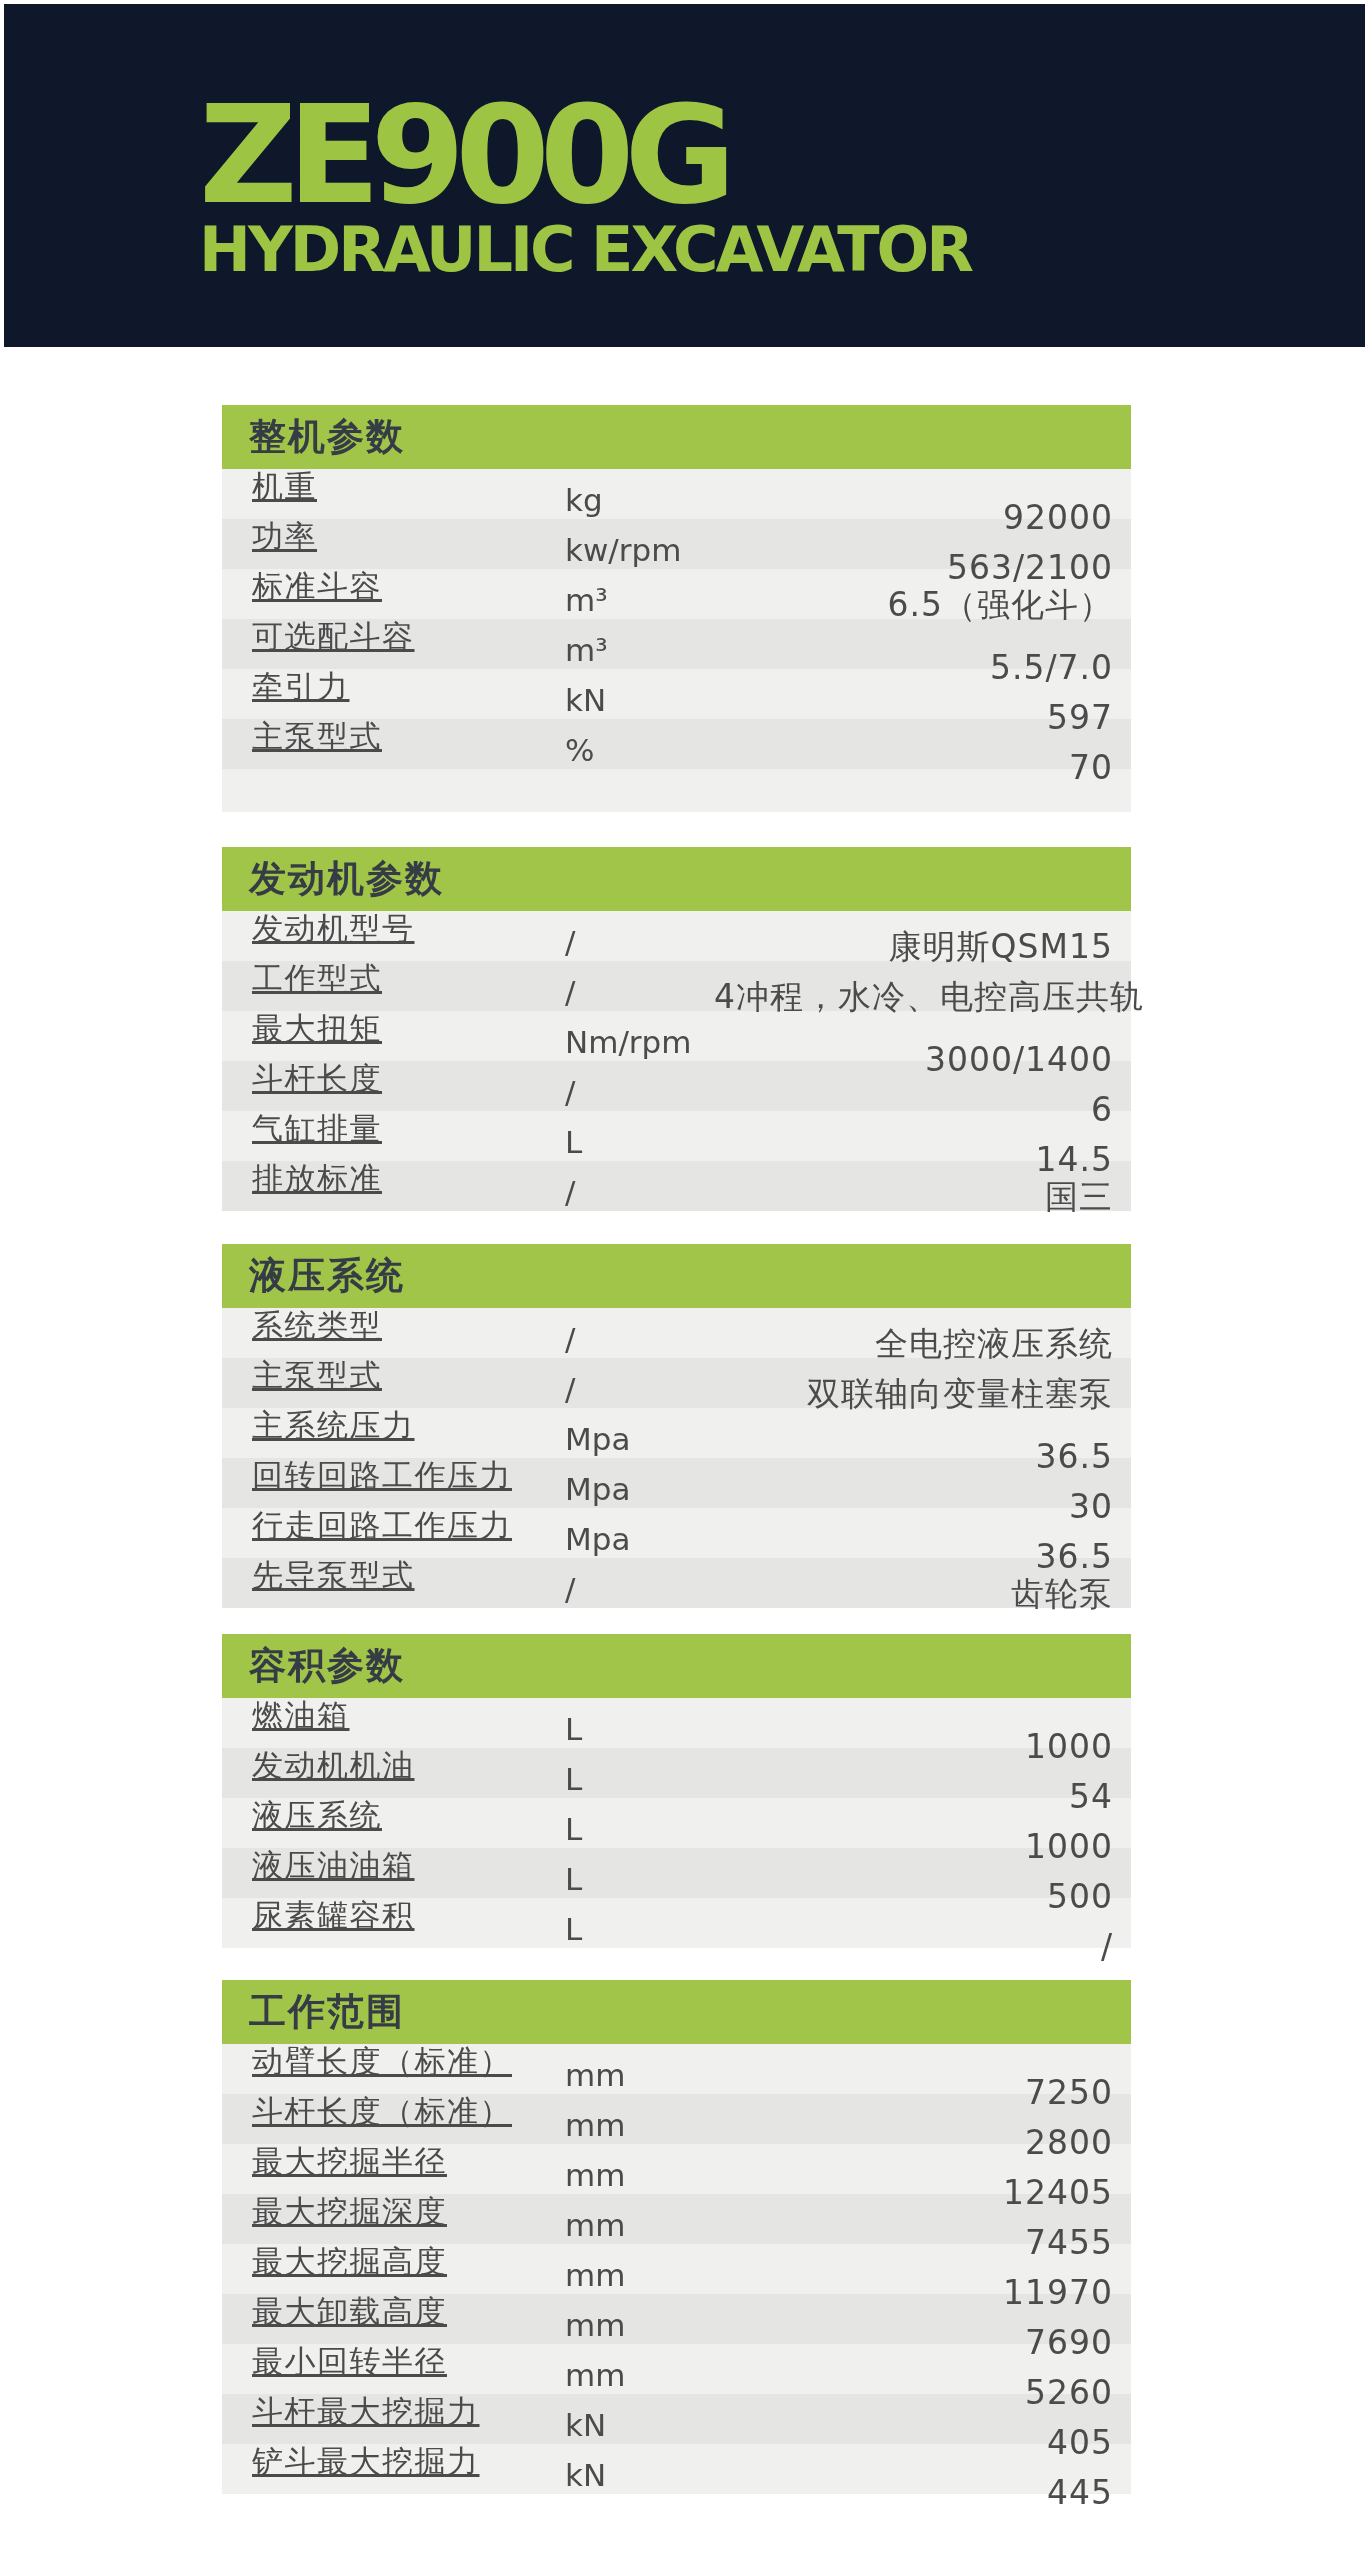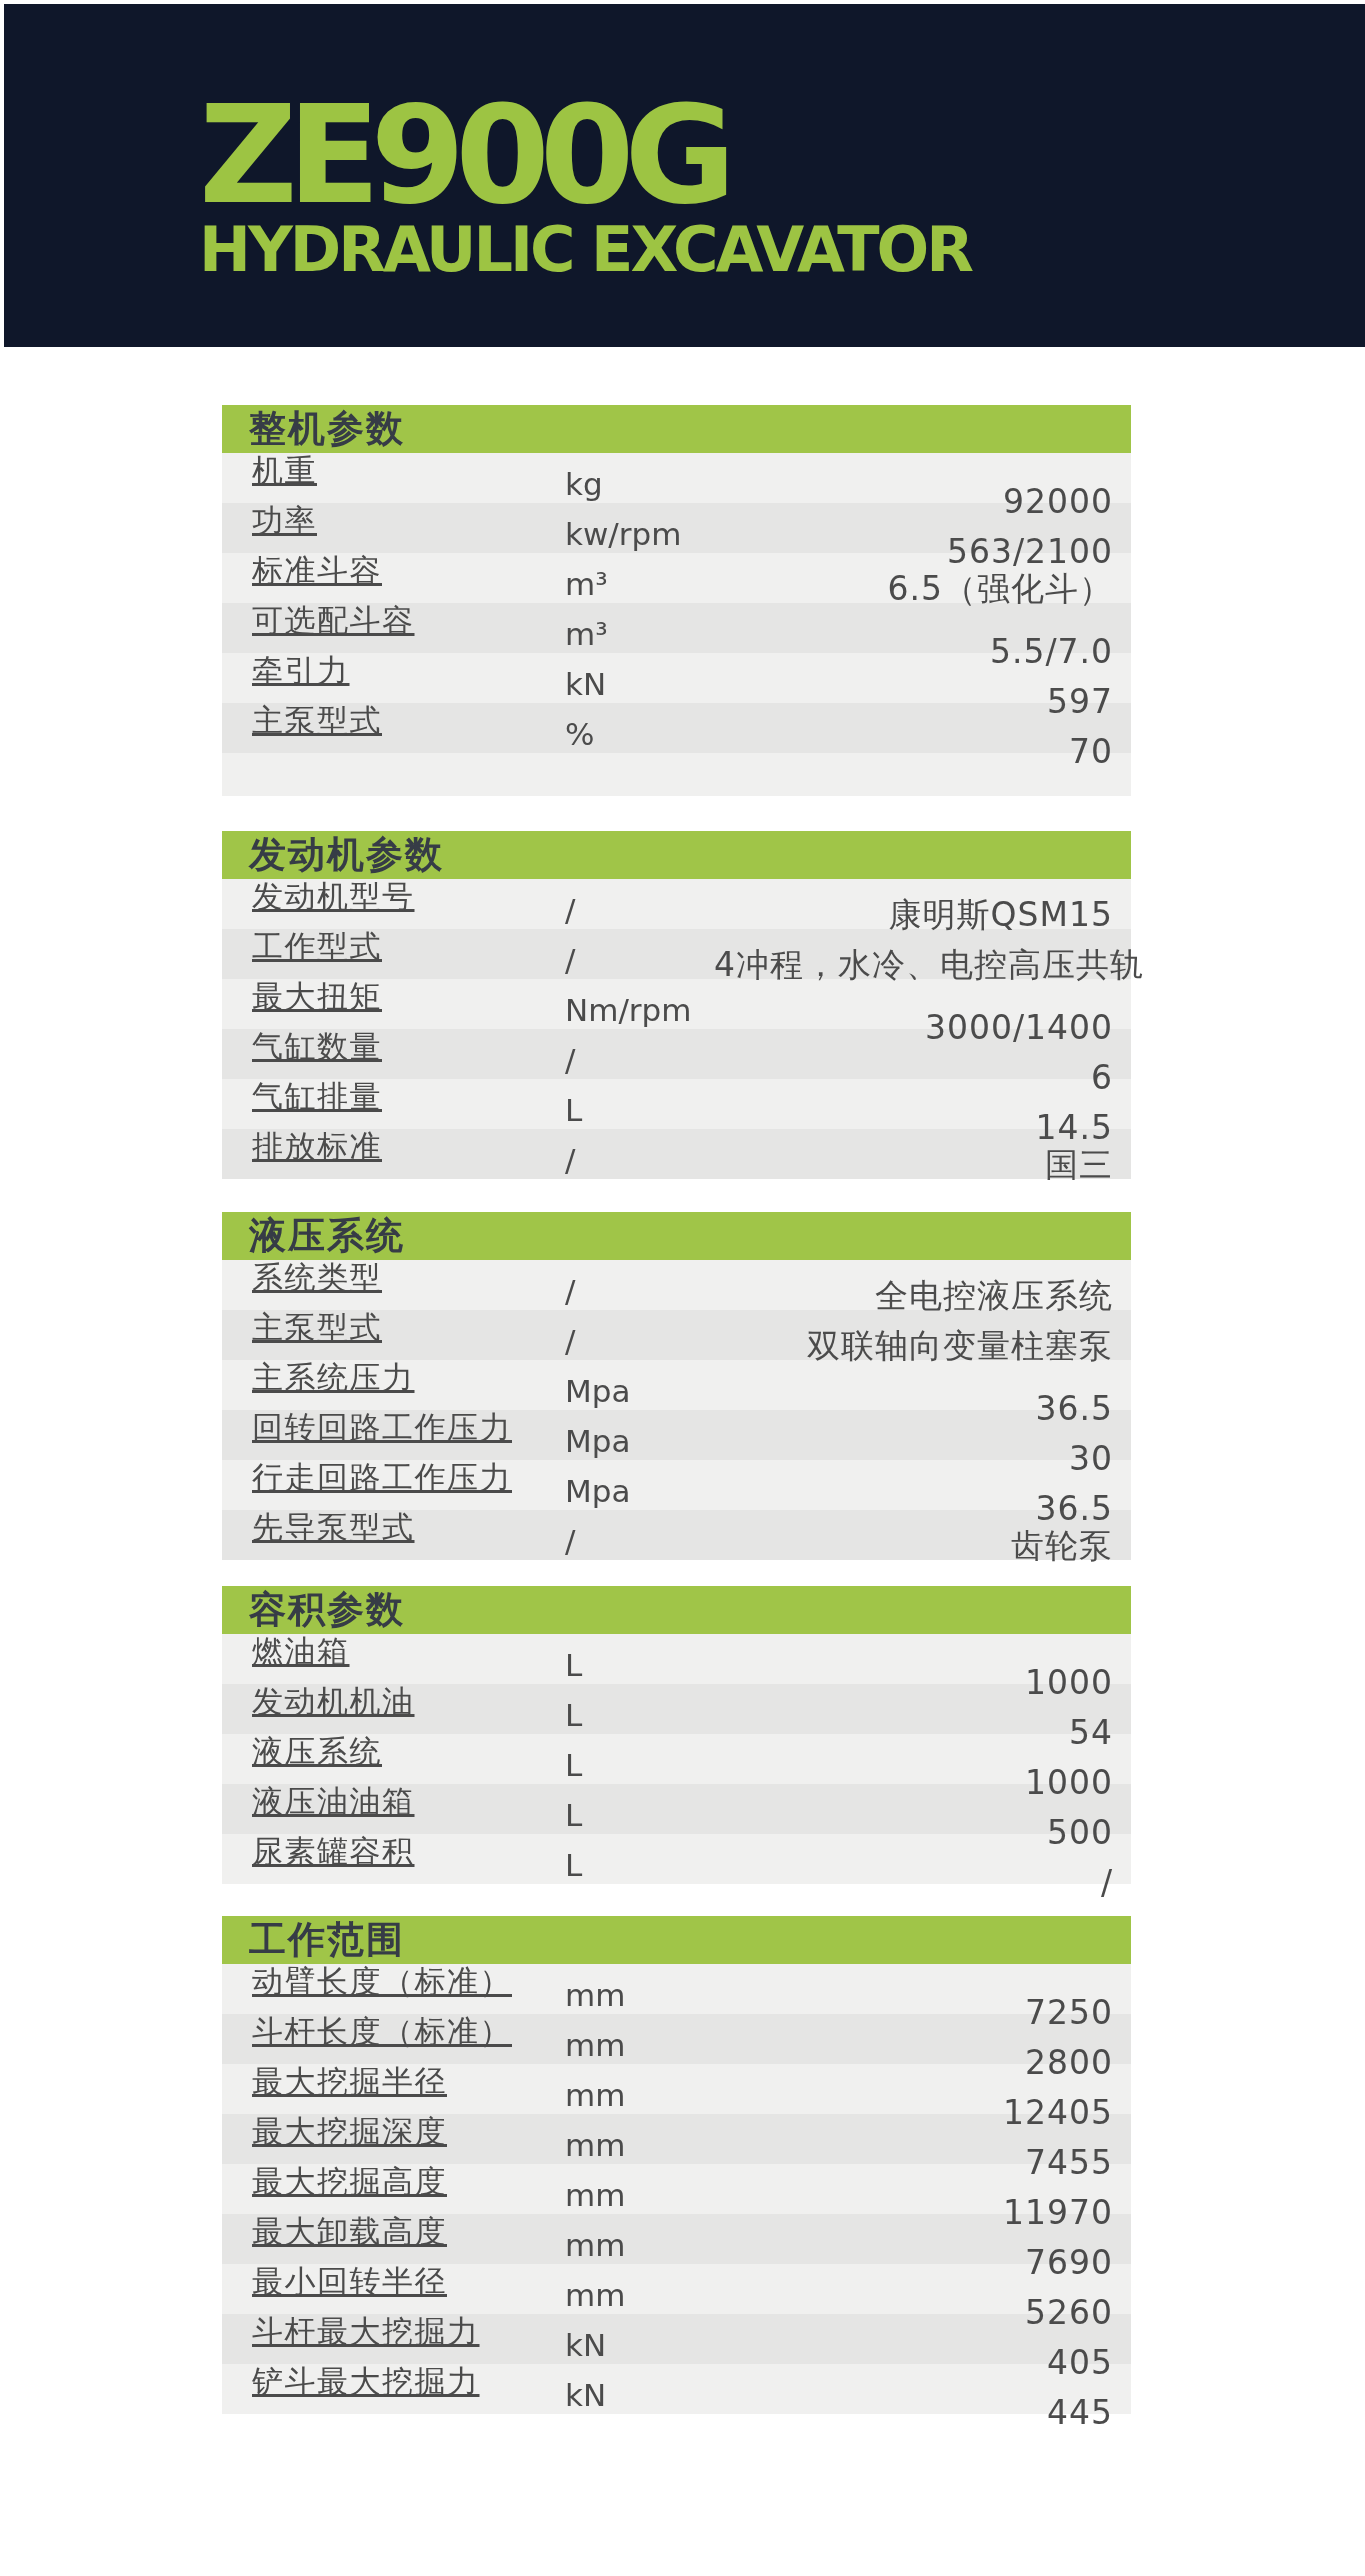--- a/index.html
+++ b/index.html
@@ -21,21 +21,21 @@
   }
   
   .tables{position:absolute;left:222px;top:405px;width:909px;}
   .spec-table{width:100%;}
   .t1{margin-bottom:35px;}
   .t2{margin-bottom:33px;}
   .t3{margin-bottom:26px;}
   .t4{margin-bottom:32px;}
   .t5{margin-bottom:0;}
   .table-header{
-    height:48px;background:#a0c548;display:flex;align-items:center;padding-left:27px;
+    height:64px;background:#a0c548;display:flex;align-items:center;padding-left:27px;
   }
   .table-title{
     font-size:37px;font-weight:bold;color:#363c46;letter-spacing:2px;
   }
   .row{height:50px;display:flex;align-items:center;}
   .rows .row:nth-child(odd){background:#f0f0ef;}
   .rows .row:nth-child(even){background:#e5e5e4;}
   .row.empty{height:43px;}
   .cell{color:#4b4b4b;white-space:nowrap;}
   .label{
@@ -116,21 +116,21 @@
           <span class="cell label">工作型式</span>
           <span class="cell unit">/</span>
           <span class="cell value cjk">4冲程，水冷、电控高压共轨</span>
         </div>
         <div class="row">
           <span class="cell label">最大扭矩</span>
           <span class="cell unit">Nm/rpm</span>
           <span class="cell value">3000/1400</span>
         </div>
         <div class="row">
-          <span class="cell label">气缸数量</span>
+          <span class="cell label">斗杆长度</span>
           <span class="cell unit">/</span>
           <span class="cell value">6</span>
         </div>
         <div class="row">
           <span class="cell label">气缸排量</span>
           <span class="cell unit">L</span>
           <span class="cell value">14.5</span>
         </div>
         <div class="row">
           <span class="cell label">排放标准</span>

